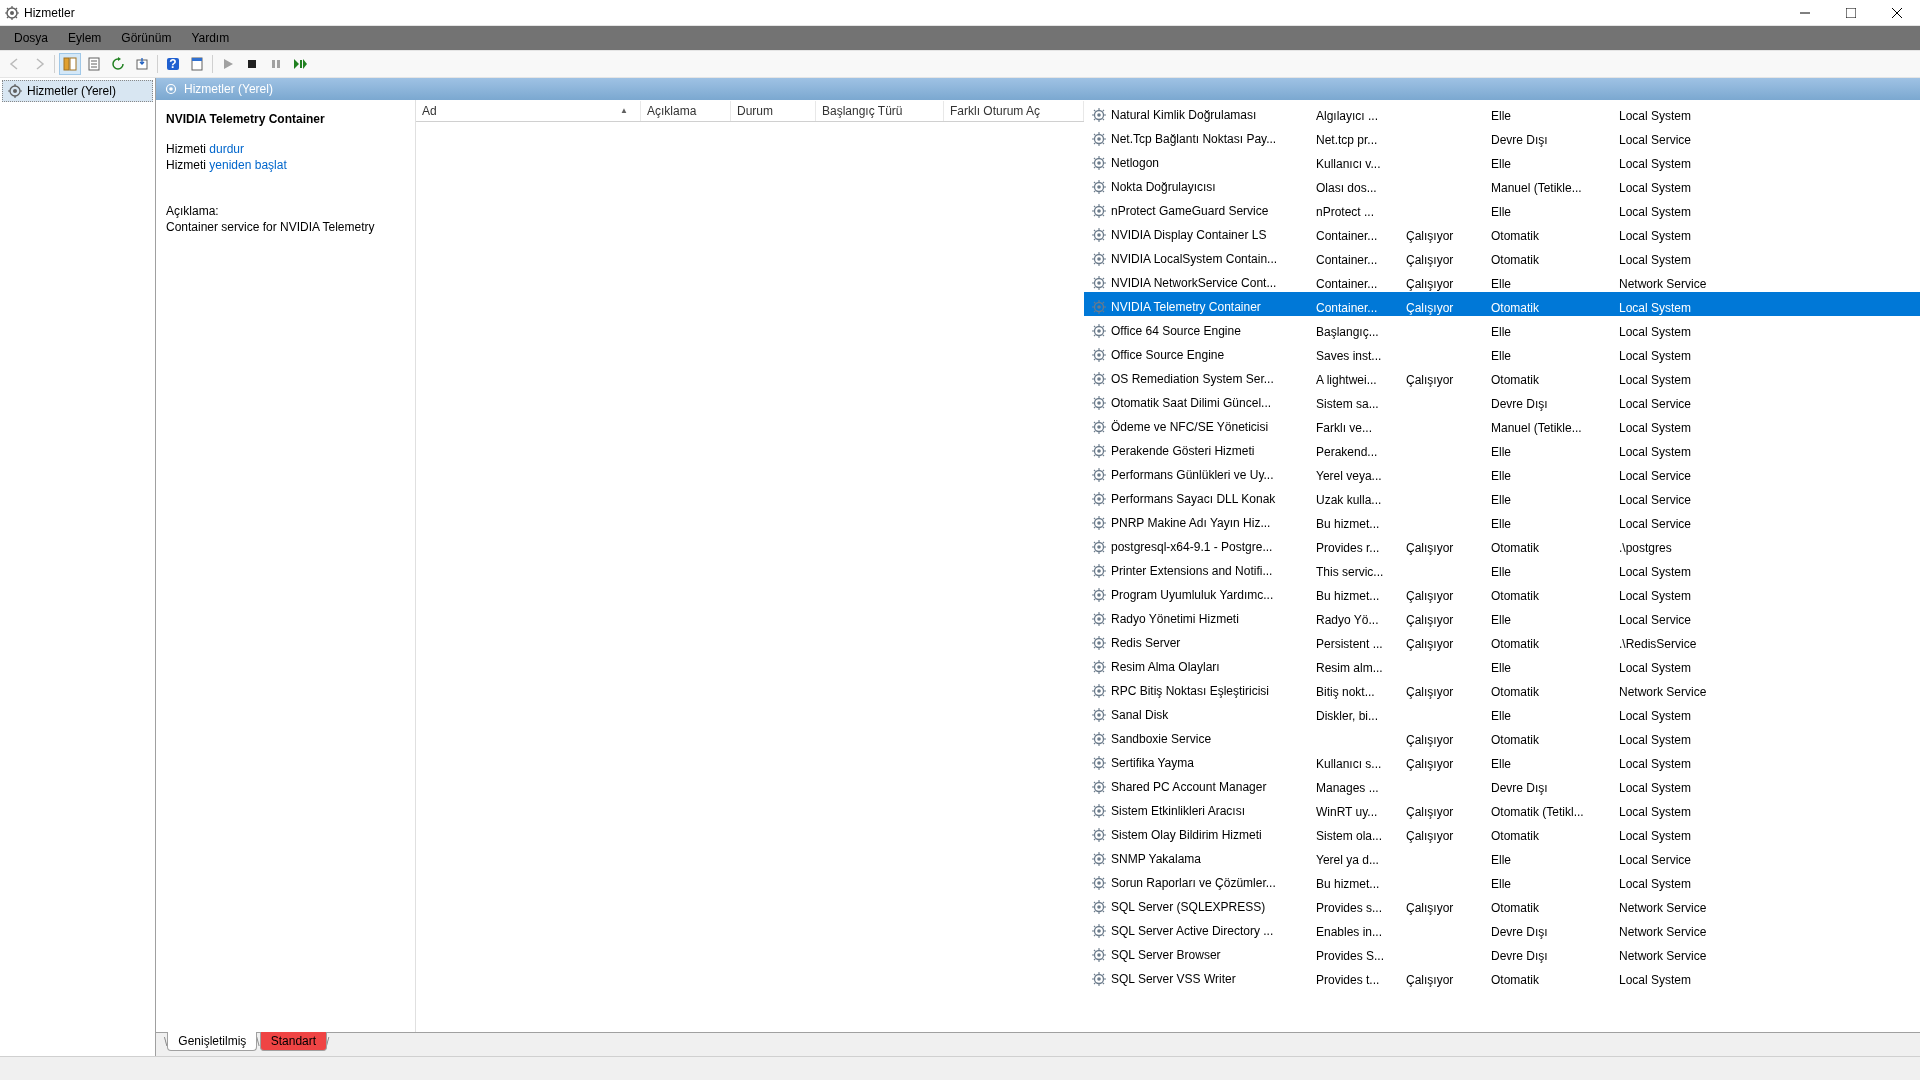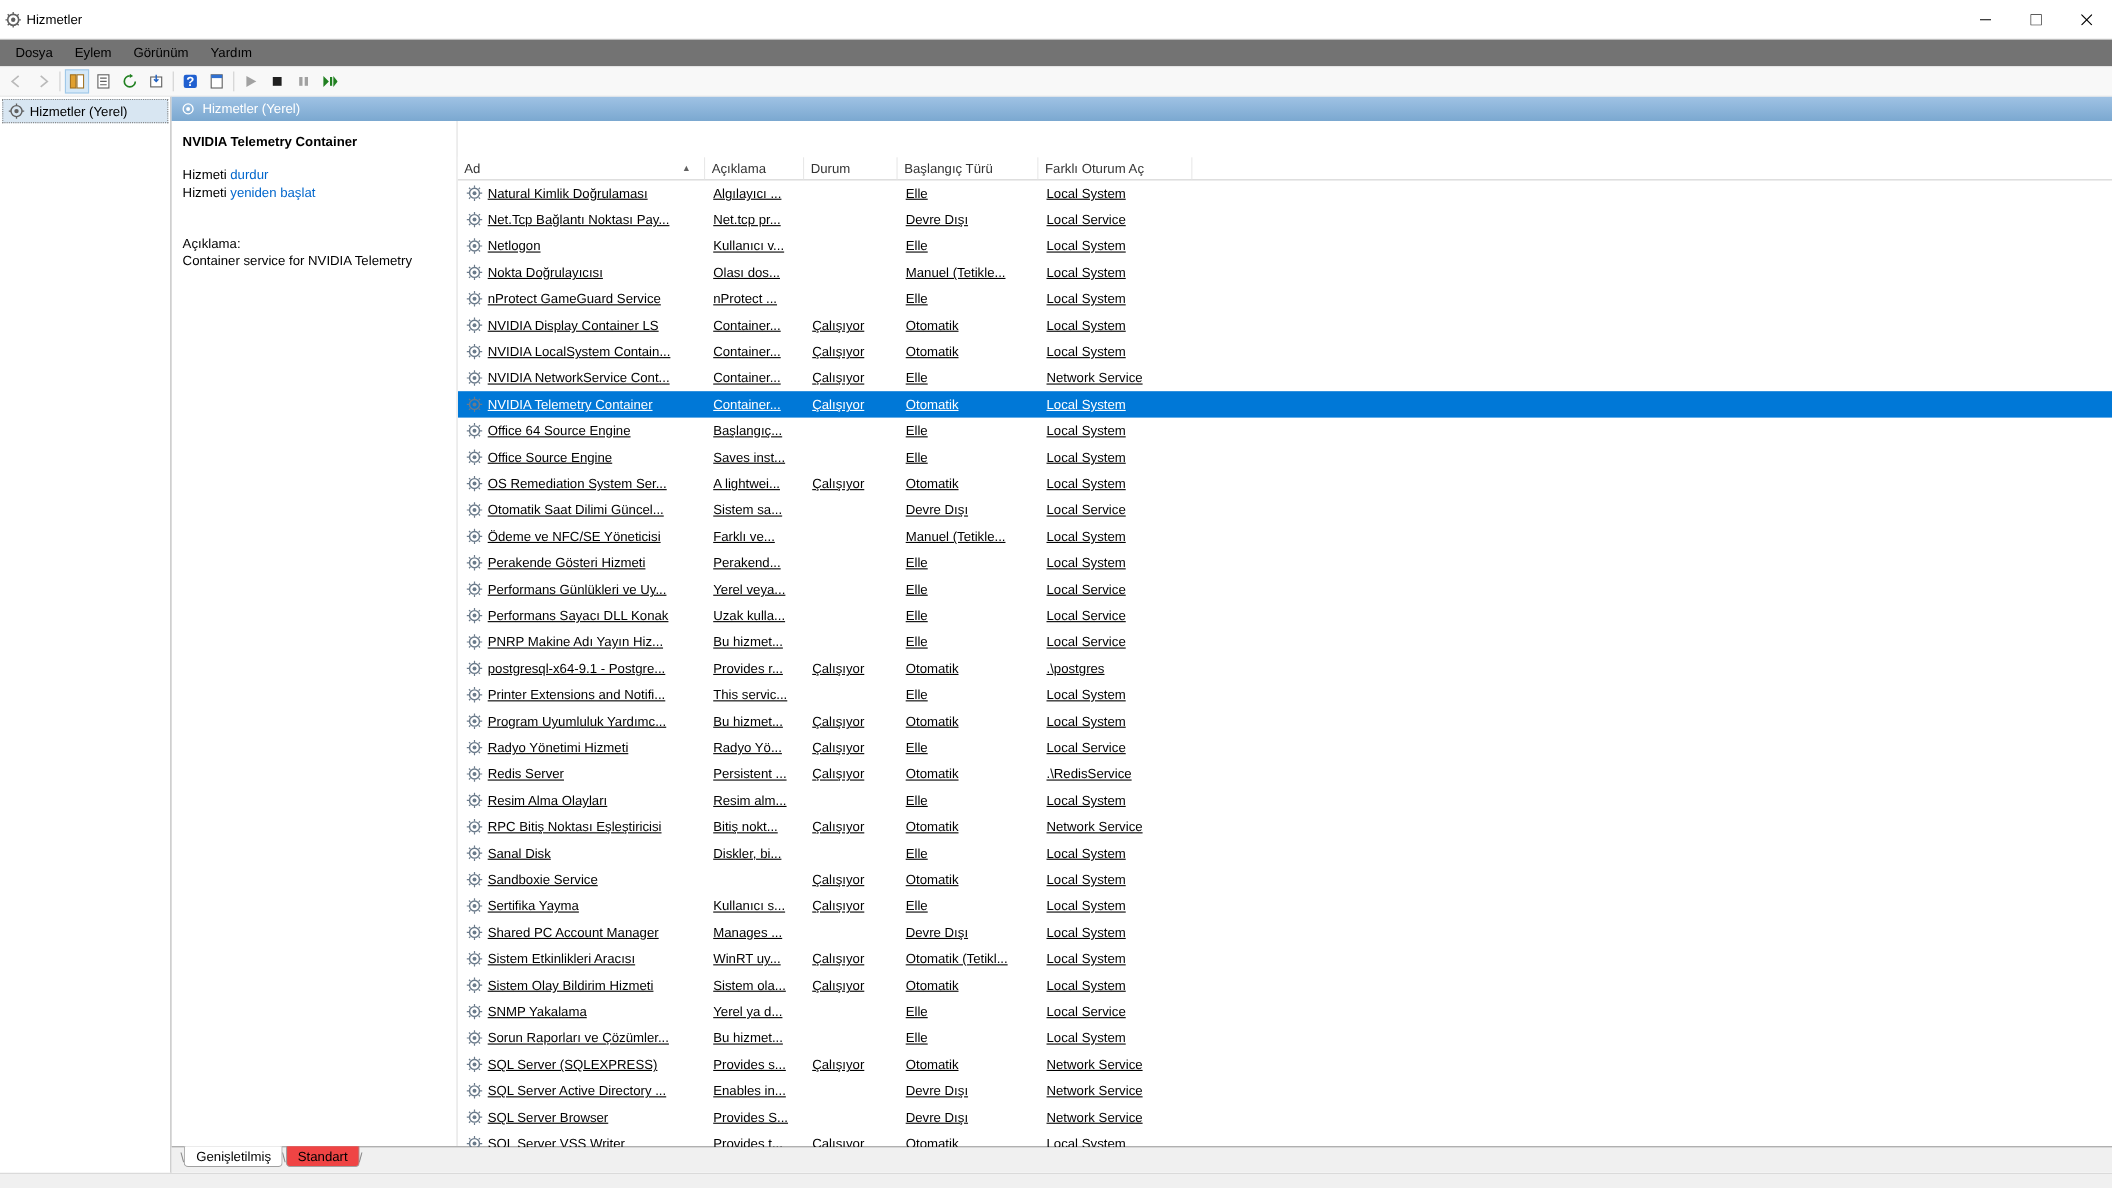--- a/index.html
+++ b/index.html
@@ -1,18 +1,18 @@
 <!DOCTYPE html>
 <html><head>
 <meta charset="utf-8">
 <style>
 * { margin: 0; padding: 0; box-sizing: border-box; font-family: 'Segoe UI', Tahoma, sans-serif; font-size: 12px; }
 body { background: #fff; overflow: hidden; width: 1920px; height: 1080px; }
 
-.titlebar { height: 36px; background: #fff; display: flex; align-items: center; padding-left: 4px; border-bottom: 1px solid #e5e5e5; }
+.titlebar { height: 26px; background: #fff; display: flex; align-items: center; padding-left: 4px; border-bottom: 1px solid #e5e5e5; }
 .titlebar .app-icon { width: 16px; height: 16px; margin-right: 4px; }
 .titlebar .title { flex: 1; color: #000; }
 .titlebar .win-controls { display: flex; }
 .titlebar .win-btn { width: 46px; height: 26px; display: flex; align-items: center; justify-content: center; color: #000; }
 
 .menubar { height: 24px; display: flex; align-items: center; padding-left: 4px; background: #737373; }
 .menubar .menu-item { padding: 4px 10px; cursor: default; }
 
 .toolbar { height: 28px; display: flex; align-items: center; padding: 2px 4px; background: #f8f8f8; border-top: 1px solid #e5e5e5; border-bottom: 1px solid #e5e5e5; gap: 2px; }
 .toolbar .tb-btn { width: 22px; height: 22px; display: flex; align-items: center; justify-content: center; border: 1px solid transparent; }
@@ -32,27 +32,27 @@
 
 .main-body { flex: 1; display: flex; overflow: hidden; }
 
 .detail-panel { width: 260px; padding: 12px 10px; border-right: 1px solid #e0e0e0; }
 .detail-panel .sel-name { font-weight: bold; margin-bottom: 16px; }
 .detail-panel .action-line { margin-bottom: 2px; }
 .detail-panel a { color: #0066cc; cursor: pointer; }
 .detail-panel .desc-label { margin-top: 32px; }
 .detail-panel .desc-text { margin-top: 2px; }
 
-.list-panel { flex: 1; display: flex; flex-direction: column; overflow: hidden; margin-top: 32px; }
+.list-panel { flex: 1; display: flex; flex-direction: row; overflow: hidden; }
 .list-header { display: flex; border-bottom: 1px solid #d0d0d0; background: #fff; flex-shrink: 0; height: 22px; align-items: center; user-select: none; }
 .list-header .col { padding: 3px 6px; border-right: 1px solid #e8e8e8; color: #333; cursor: default; display: flex; align-items: center; gap: 4px; }
 .list-header .sort-arrow { font-size: 8px; color: #606060; margin-left: auto; margin-right: 6px; }
 
 .list-rows { flex: 1; overflow-y: auto; overflow-x: hidden; }
-.row { display: flex; height: 24px; align-items: center; cursor: default; border: 1px solid transparent; text-decoration: underline; }
+.row { display: flex; height: 24px; align-items: flex-end; cursor: default; border: 1px solid transparent; }
 .row.selected { background: #0078d7; color: #fff; }
 .row .cell { padding: 0 6px; overflow: hidden; white-space: nowrap; text-overflow: ellipsis; }
 .row .cell.name { display: flex; align-items: center; gap: 4px; }
 .row .svc-icon { width: 16px; height: 16px; flex-shrink: 0; }
 
 .col-name { width: 225px; }
 .col-desc { width: 90px; }
 .col-status { width: 85px; }
 .col-startup { width: 128px; }
 .col-logon { width: 140px; }

